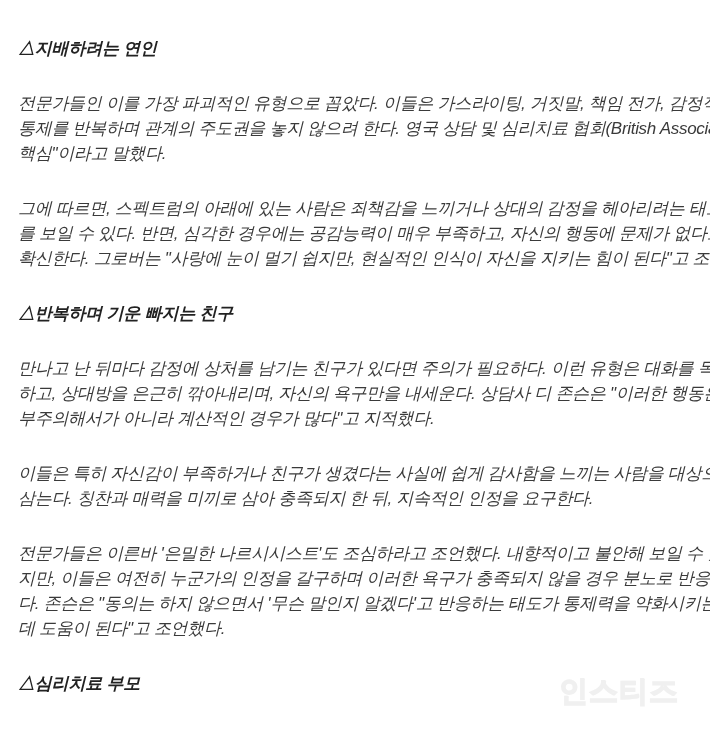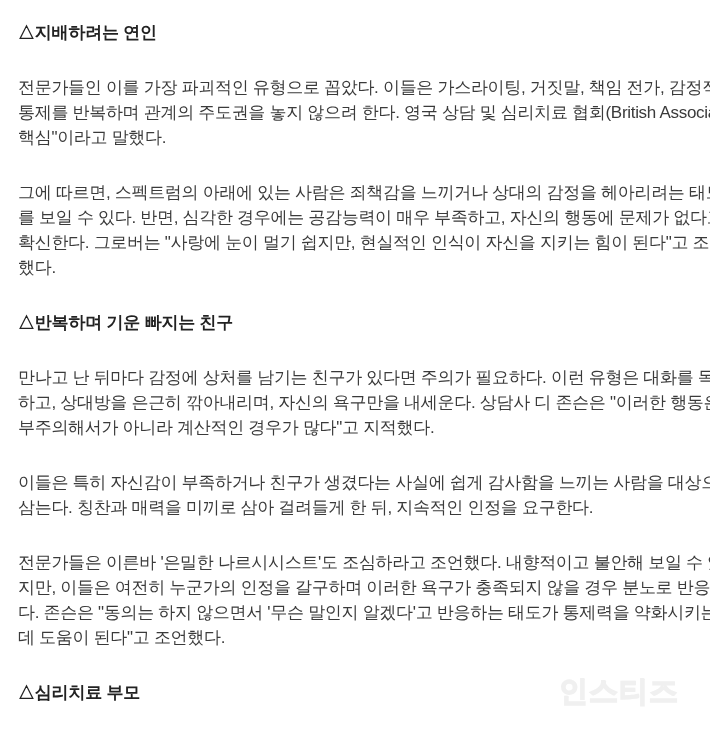--- a/index.html
+++ b/index.html
@@ -8,21 +8,22 @@
   }
   body {
     position: relative;
     width: 710px;
     height: 730px;
     background: #ffffff;
     overflow: hidden;
     font-family: "Liberation Sans", sans-serif;
   }
   .article {
-    padding: 20px 18px 0 18px;
+    padding: 36px 18px 0 18px;
+    font-style: italic;
   }
   .section-heading {
     margin: 0 0 30px 0;
     font-size: 17px;
     line-height: 25px;
     font-weight: bold;
     color: #222222;
     letter-spacing: -0.2px;
   }
   .paragraph {
@@ -59,34 +60,33 @@
   <p class="paragraph">
     <span class="text-line">전문가들인 이를 가장 파괴적인 유형으로 꼽았다. 이들은 가스라이팅, 거짓말, 책임 전가, 감정적</span>
     <span class="text-line">통제를 반복하며 관계의 주도권을 놓지 않으려 한다. 영국 상담 및 심리치료 협회(British Associa</span>
     <span class="text-line">핵심"이라고 말했다.</span>
   </p>
 
   <p class="paragraph">
     <span class="text-line">그에 따르면, 스펙트럼의 아래에 있는 사람은 죄책감을 느끼거나 상대의 감정을 헤아리려는 태도</span>
     <span class="text-line">를 보일 수 있다. 반면, 심각한 경우에는 공감능력이 매우 부족하고, 자신의 행동에 문제가 없다고</span>
     <span class="text-line">확신한다. 그로버는 "사랑에 눈이 멀기 쉽지만, 현실적인 인식이 자신을 지키는 힘이 된다"고 조언</span>
-    <span class="text-line">했다.</span>
   </p>
 
   <h2 class="section-heading">△반복하며 기운 빠지는 친구</h2>
 
   <p class="paragraph">
     <span class="text-line">만나고 난 뒤마다 감정에 상처를 남기는 친구가 있다면 주의가 필요하다. 이런 유형은 대화를 독점</span>
     <span class="text-line">하고, 상대방을 은근히 깎아내리며, 자신의 욕구만을 내세운다. 상담사 디 존슨은 "이러한 행동은</span>
     <span class="text-line">부주의해서가 아니라 계산적인 경우가 많다"고 지적했다.</span>
   </p>
 
   <p class="paragraph">
     <span class="text-line">이들은 특히 자신감이 부족하거나 친구가 생겼다는 사실에 쉽게 감사함을 느끼는 사람을 대상으로</span>
-    <span class="text-line">삼는다. 칭찬과 매력을 미끼로 삼아 걸려들게 한 뒤, 지속적인 인정을 요구한다.</span>
+    <span class="text-line">삼는다. 칭찬과 매력을 미끼로 삼아 충족되지 한 뒤, 지속적인 인정을 요구한다.</span>
   </p>
 
   <p class="paragraph">
     <span class="text-line">전문가들은 이른바 '은밀한 나르시시스트'도 조심하라고 조언했다. 내향적이고 불안해 보일 수 있</span>
     <span class="text-line">지만, 이들은 여전히 누군가의 인정을 갈구하며 이러한 욕구가 충족되지 않을 경우 분노로 반응한</span>
     <span class="text-line">다. 존슨은 "동의는 하지 않으면서 '무슨 말인지 알겠다'고 반응하는 태도가 통제력을 약화시키는</span>
     <span class="text-line">데 도움이 된다"고 조언했다.</span>
   </p>
 
   <h2 class="section-heading">△심리치료 부모</h2>

